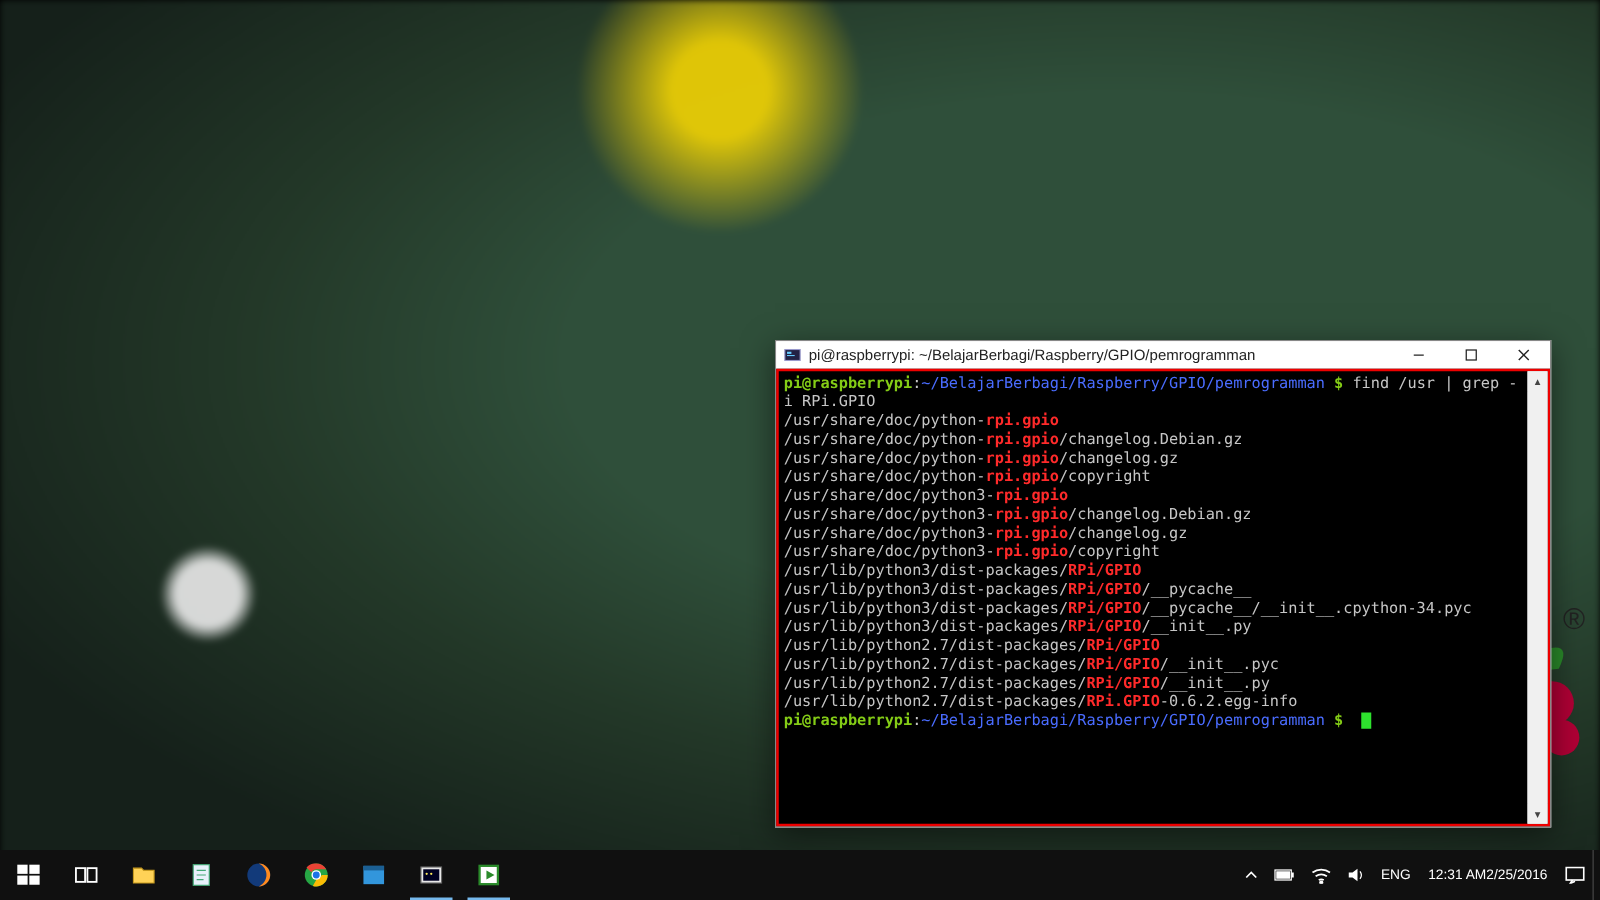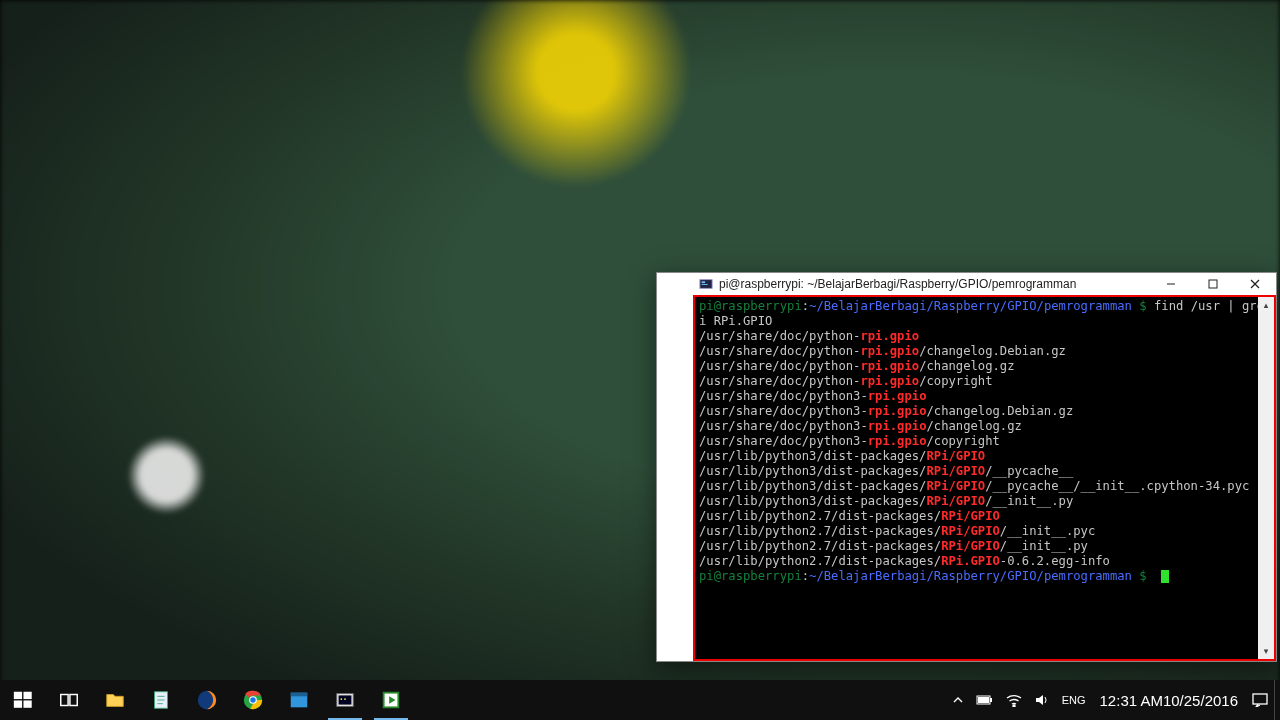--- a/index.html
+++ b/index.html
@@ -18,27 +18,26 @@
   }
   .rasp-logo {
     position: absolute; right: 0; bottom: 88px; width: 110px; height: 130px;
     color: #b00035;
   }
   .reg { position: absolute; right: 12px; bottom: 210px; color:#222; font-size:24px; }
 
   
   .term-window {
     position: absolute;
-    left: 656px; top: 272px;
+    left: 620px; top: 272px;
     width: 621px; height: 390px;
     background: #fff;
     box-shadow: 0 6px 24px rgba(0,0,0,0.5);
     display: flex; flex-direction: column;
     border: 1px solid #888;
-    padding-left: 36px;
   }
   .titlebar {
     height: 22px;
     background: #fff;
     display: flex; align-items: center;
     padding: 0 0 0 6px;
     font-size: 12px;
     color: #222;
   }
   .title-icon {
@@ -62,21 +61,21 @@
   .term-body {
     flex: 1;
     padding: 2px 4px;
     font-family: "Consolas", monospace;
     font-size: 12.2px;
     line-height: 15px;
     color: #c6c6c6;
     white-space: pre;
     overflow: hidden;
   }
-  .p-green { color: #15803d; font-weight: normal; }
+  .p-green { color: #84cc16; font-weight: bold; }
   .p-blue  { color: #4a6cff; font-weight: normal; }
   .p-red   { color: #ff2a2a; font-weight: bold; }
   .p-redbg { color: #ff2a2a; background: rgba(200,0,0,0.35); font-weight: bold; }
   .underline-row { text-decoration: underline; text-decoration-color: #ff0000; text-decoration-thickness: 2px; }
   .cursor { display:inline-block; width:8px; height:13px; background:#2ee22e; vertical-align:middle; }
   .term-scroll {
     width: 16px; background: #f0f0f0;
     display: flex; flex-direction: column;
   }
   .sb-btn { height:16px; display:flex; align-items:center; justify-content:center; font-size:9px; color:#444; background:#f0f0f0; }
@@ -100,21 +99,21 @@
   }
   .tb-item svg { width:22px; height:22px; }
   .tb-right {
     margin-left:auto; display:flex; align-items:center; height:100%;
     font-size:11px; gap:0;
   }
   .tray {
     height:40px; display:flex; align-items:center; justify-content:center;
     padding:16px 6px; color:#fff;
   }
-  .clock { text-align:left; line-height:13px; padding:0 8px; font-size:15px; }
+  .clock { text-align:left; line-height:13px; padding:0 8px; font-size:11px; }
   .show-desktop { width:6px; height:40px; border-left:1px solid #444; }
 </style>
 </head>
 <body>
 
 <div class="desktop"></div>
 <div class="reg">®</div>
 <div class="rasp-logo">
   <svg viewBox="0 0 100 120">
       <g fill="#b00035">
@@ -281,21 +280,21 @@
       <svg width="16" height="14" fill="#fff">
           <path d="M2 5h3l4-3v10l-4-3H2z"></path>
           <path d="M11 4a5 5 0 0 1 0 6" fill="none" stroke="#fff"></path>
         </svg>
     </div>
     <div class="tray">
         <span>ENG</span>
       </div>
     <div class="tray clock">
       <div>12:31 AM</div>
-      <div>10/25/2016</div>
+      <div>2/25/2016</div>
     </div>
     <div class="tray">
       <svg width="16" height="14" fill="none" stroke="#fff" stroke-width="1.3">
           <rect x="1" y="1" width="14" height="10"></rect>
           <path d="M6 11l-2 3 4-2"></path>
         </svg>
     </div>
     <div class="show-desktop"></div>
   </div>
 </div>

